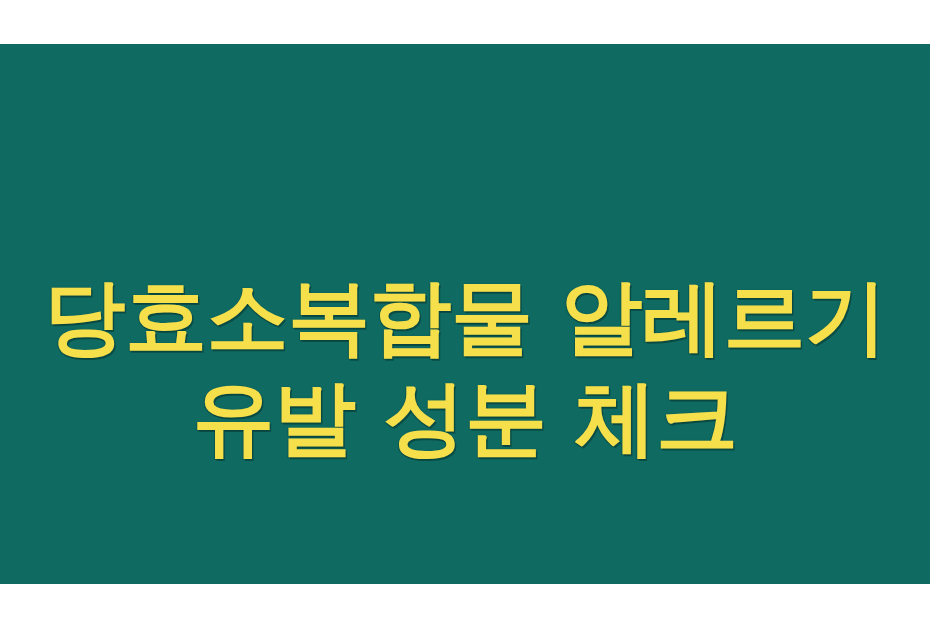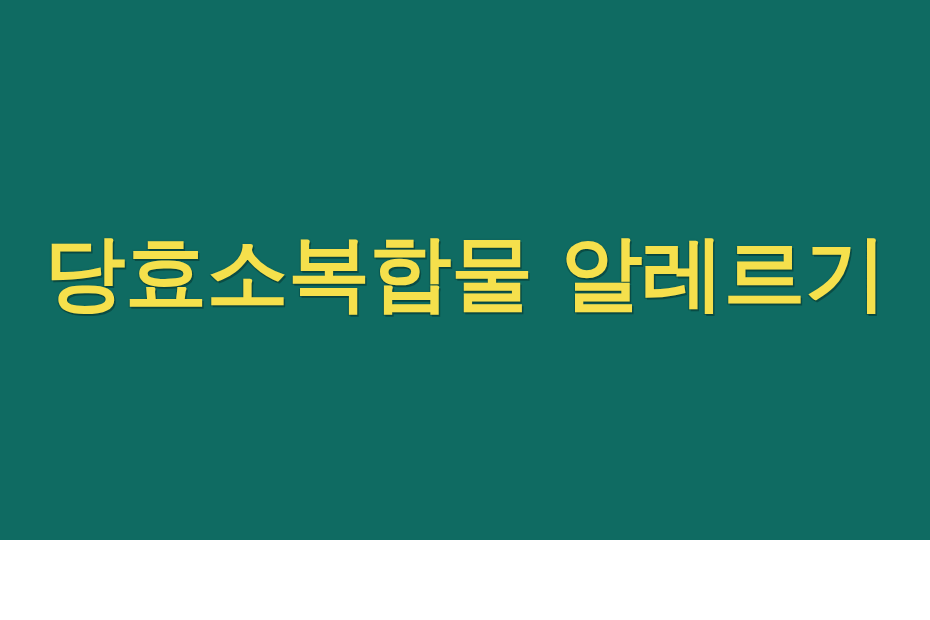--- a/index.html
+++ b/index.html
@@ -17,20 +17,21 @@
     position: relative;
     width: 930px;
     height: 540px;
     background: #0f6b62;
     display: flex;
     flex-direction: column;
     align-items: center;
     justify-content: center;
     box-sizing: border-box;
     user-select: none;
+    margin-top: 44px;
   }
 
   #headline-block {
     position: absolute;
     left: 0;
     top: 222px;
     width: 930px;
     text-align: center;
   }
 
@@ -60,16 +61,17 @@
 </style>
 </head>
 <body>
 
 <div id="banner" style="background: rgb(15, 107, 98);">
 
   <div id="headline-block">
 
     <span class="headline-line" id="headline-line-1" style="color: rgb(245, 224, 76);">당효소복합물 알레르기</span>
 
+    <span class="headline-line" id="headline-line-2" style="color: rgb(245, 224, 76);">유발 성분 체크</span>
 
   </div>
 
 </div>
 
 </body></html>

